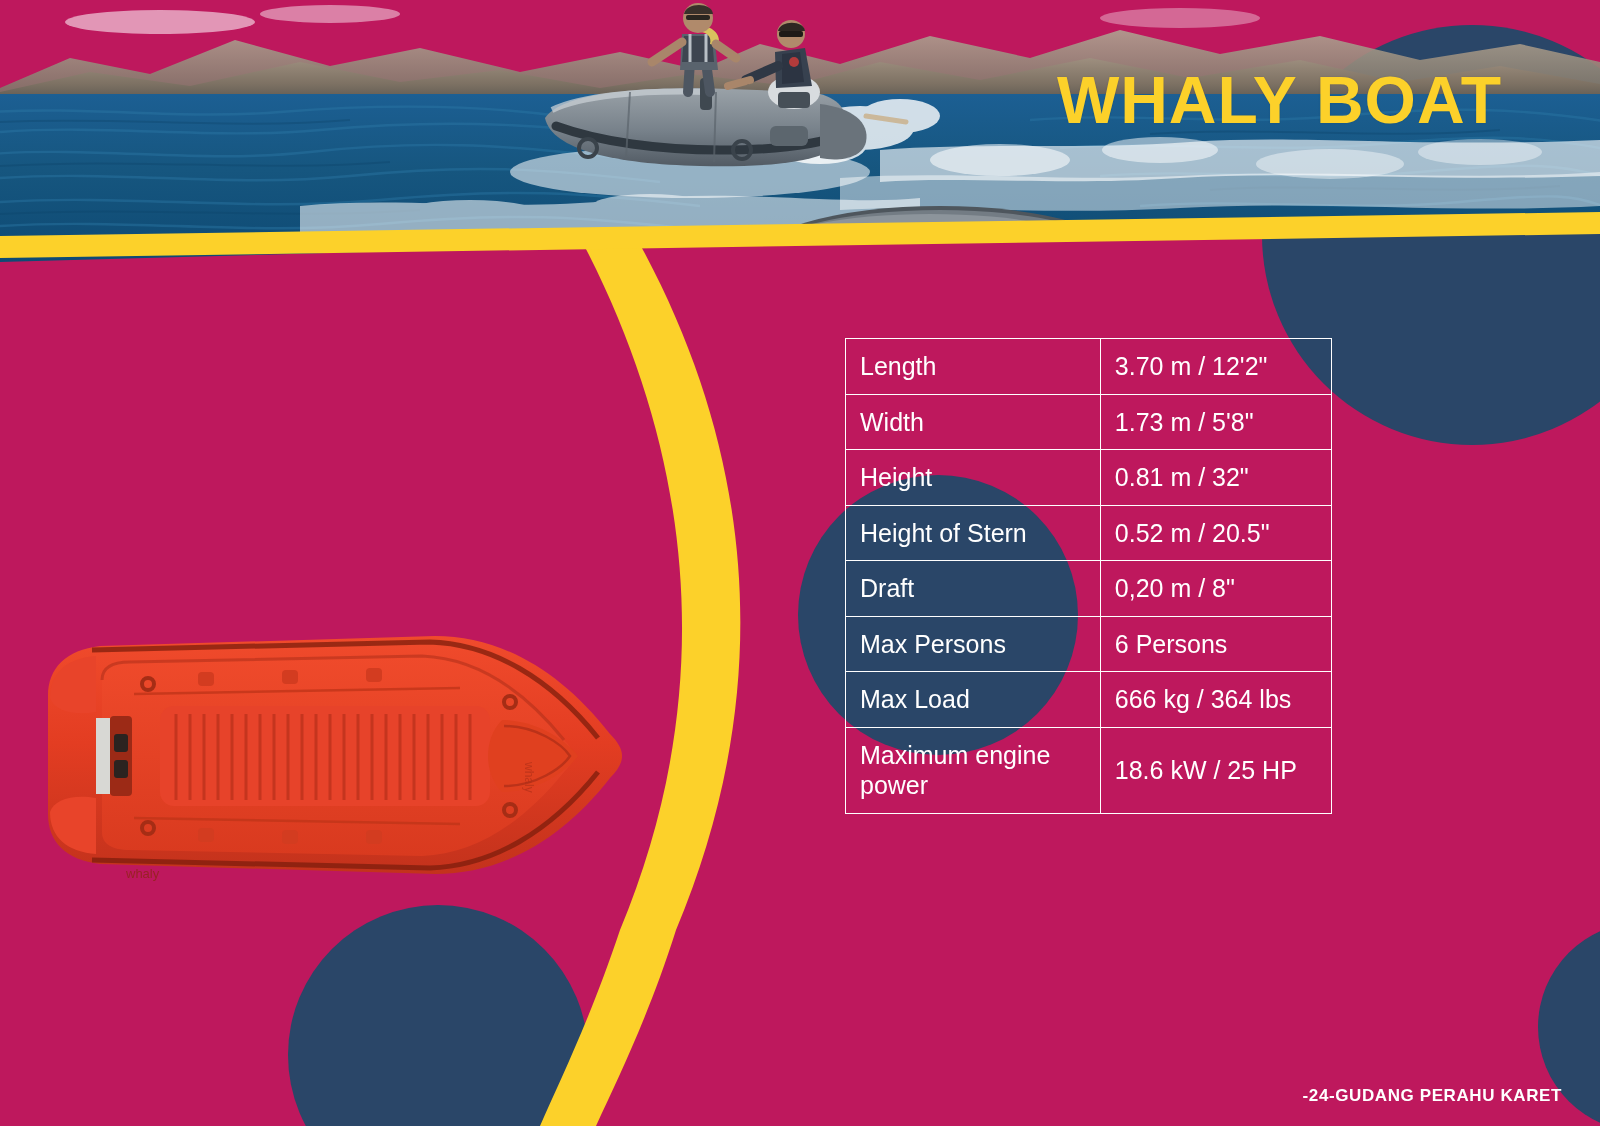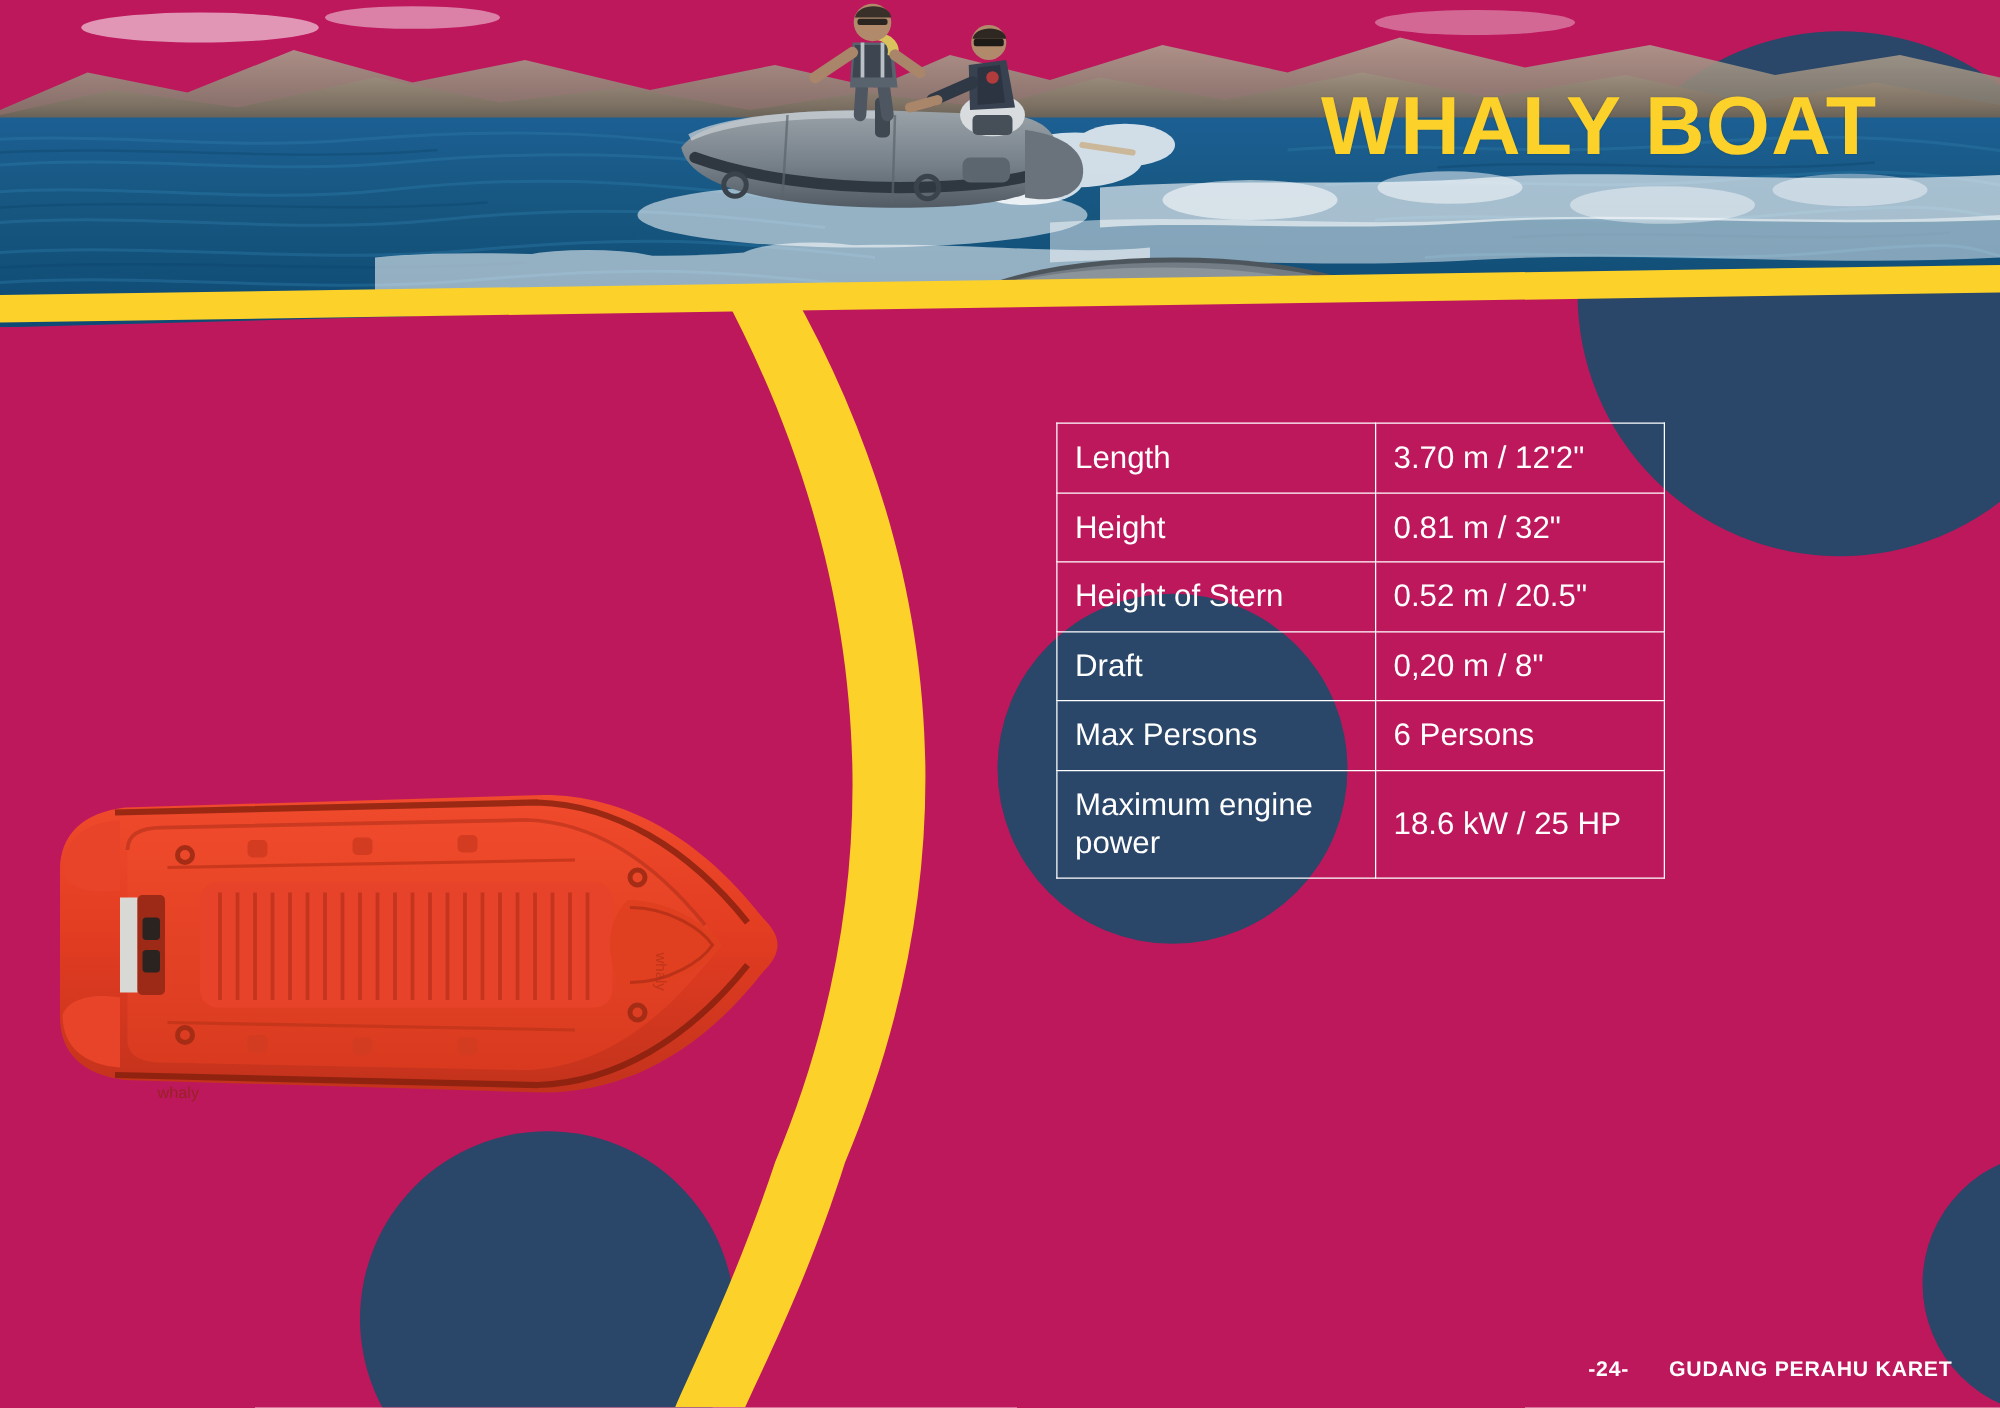--- a/index.html
+++ b/index.html
@@ -118,21 +118,21 @@
   .r-xtall td { padding-top: 30px; padding-bottom: 30px; }
 
   
   #footer {
     position: absolute;
     right: 38px;
     bottom: 20px;
     z-index: 8;
     display: flex;
     align-items: baseline;
-    gap: 32px;
+    gap: 0;
     color: #ffffff;
     font-size: 17px;
     font-weight: 700;
     letter-spacing: 0.6px;
   }
 </style>
 </head>
 <body>
 
 <div id="slide">
@@ -402,34 +402,42 @@
     </svg>
   </div>
 
   <table id="spec-table">
     <tbody>
       <tr>
         <td class="label">Length</td>
         <td class="value">3.70 m / 12'2"</td>
       </tr>
       <tr>
+        <td class="label">Width</td>
+        <td class="value">1.73 m / 5'8"</td>
+      </tr>
+      <tr>
         <td class="label">Height</td>
         <td class="value">0.81 m / 32"</td>
       </tr>
       <tr>
         <td class="label">Height of Stern</td>
         <td class="value">0.52 m / 20.5"</td>
       </tr>
       <tr>
         <td class="label">Draft</td>
         <td class="value">0,20 m / 8"</td>
       </tr>
       <tr class="r-tall">
         <td class="label">Max Persons</td>
         <td class="value">6 Persons</td>
+      </tr>
+      <tr class="r-xtall">
+        <td class="label">Max Load</td>
+        <td class="value">666 kg / 364 lbs</td>
       </tr>
       <tr class="r-xtall">
         <td class="label">Maximum engine power</td>
         <td class="value">18.6 kW / 25 HP</td>
       </tr>
     </tbody>
   </table>
 
   <div id="footer">
     <span>-24-</span>

